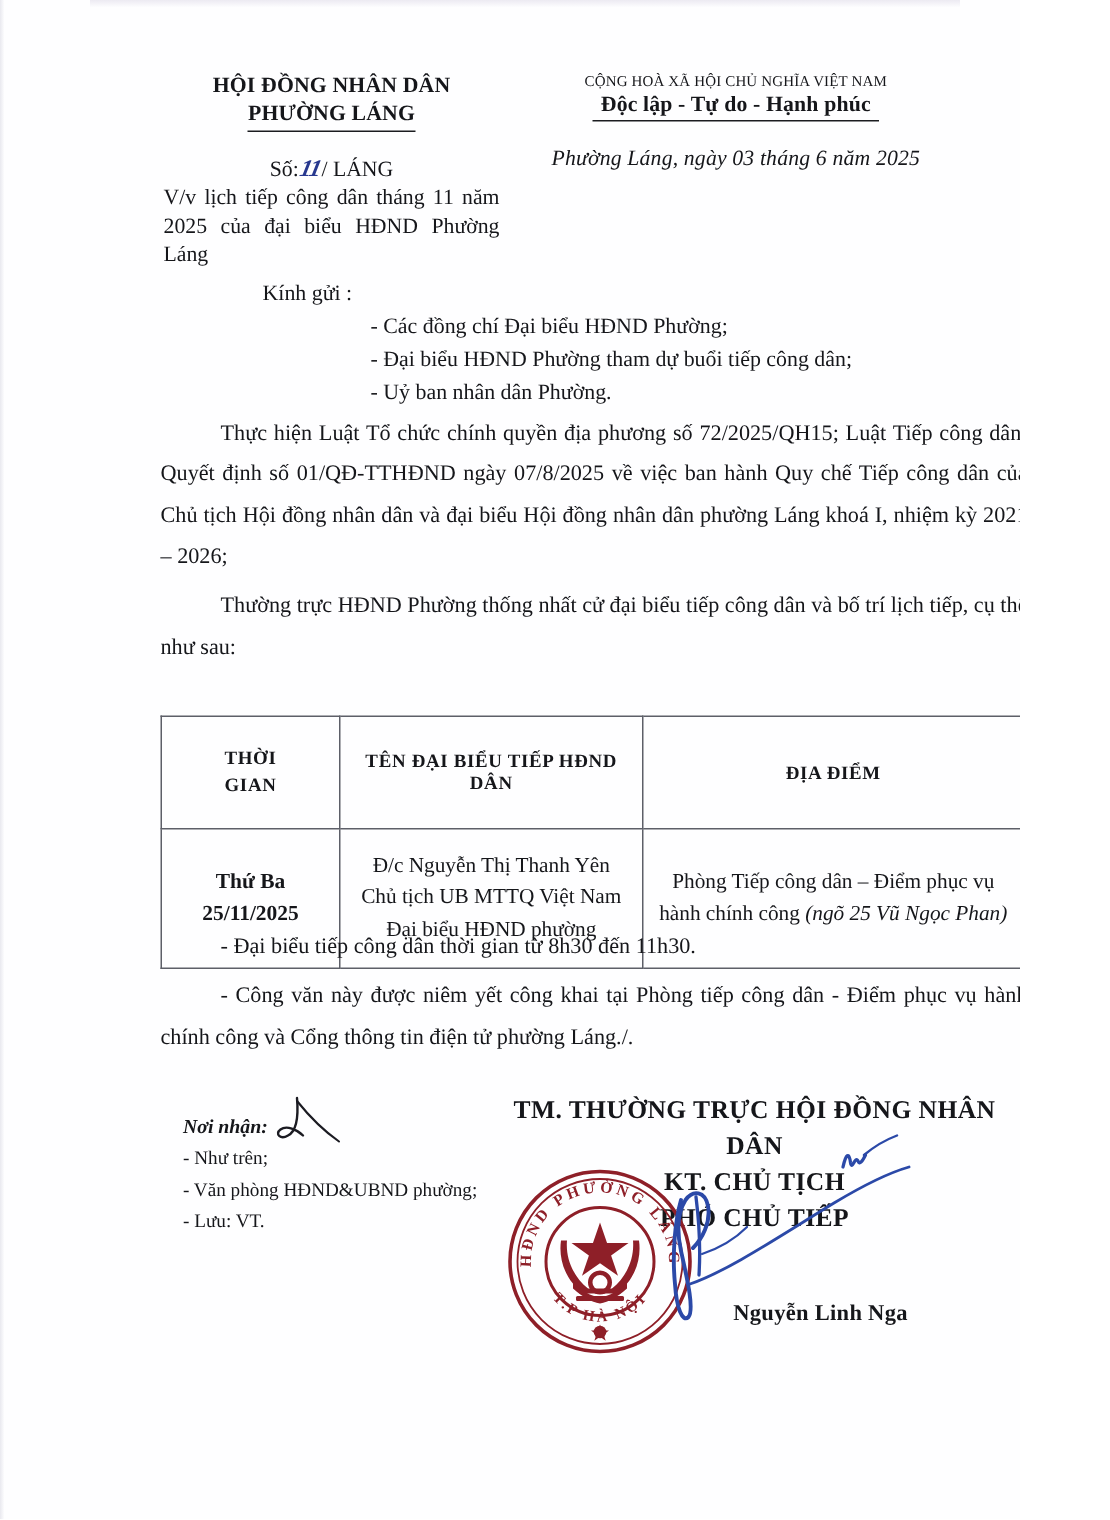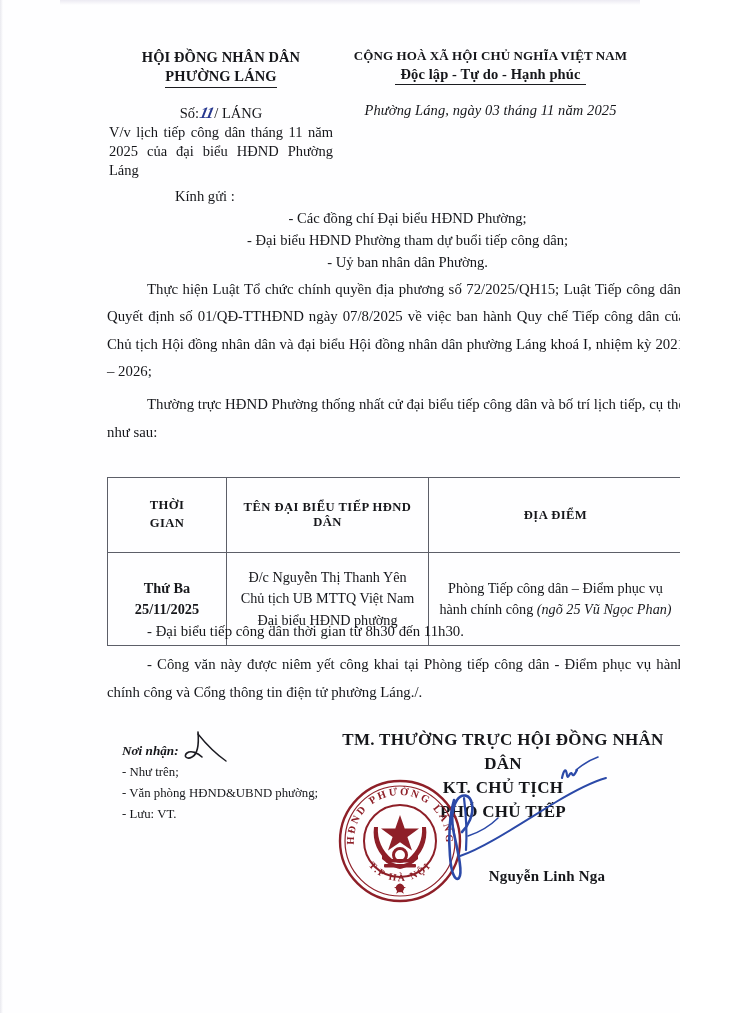--- a/index.html
+++ b/index.html
@@ -59,22 +59,22 @@
     font-size: 14.5px;
     line-height: 1.32;
     letter-spacing: .1px;
   }
   .org-name .u-line {
     display: inline-block;
     border-bottom: 1.3px solid #1b1c20;
     padding-bottom: 1px;
   }
   .nation {
-    font-weight: bold;
-    font-size: 13px;
+    font-weight: normal;
+    font-size: 10px;
     line-height: 1.3;
     letter-spacing: .1px;
   }
   .motto {
     font-weight: bold;
     font-size: 14.5px;
     margin-top: 1px;
     display: inline-block;
     border-bottom: 1.3px solid #1b1c20;
     padding: 0 6px 1px 6px;
@@ -118,21 +118,20 @@
     top: 188px;
     font-size: 14.6px;
   }
   .addressee .kg {
     margin-bottom: 2px;
   }
   .addressee ul {
     margin: 0;
     padding: 0 0 0 72px;
     list-style: none;
-    text-align: center;
   }
   .addressee li {
     line-height: 1.52;
     white-space: nowrap;
   }
 
   
   .body-text {
     position: absolute;
     left: 107px;
@@ -277,21 +276,21 @@
       <div class="docnum">
         <span>Số:</span><span class="handnum">11</span><span>/ LÁNG</span>
       </div>
 
       <div class="subject">V/v lịch tiếp công dân tháng 11 năm 2025 của đại biểu HĐND Phường Láng</div>
     </div>
 
     <div class="hdr-right">
       <div class="nation">CỘNG HOÀ XÃ HỘI CHỦ NGHĨA VIỆT NAM</div>
       <div class="motto">Độc lập - Tự do - Hạnh phúc</div>
-      <div class="place-date">Phường Láng, ngày 03 tháng 11 năm 2025</div>
+      <div class="place-date">Phường Láng, ngày 03 tháng 6 năm 2025</div>
     </div>
   </div>
 
   <div class="addressee">
     <div class="kg">Kính gửi :</div>
     <ul>
       <li>- Các đồng chí Đại biểu HĐND Phường;</li>
       <li>- Đại biểu HĐND Phường tham dự buổi tiếp công dân;</li>
       <li>- Uỷ ban nhân dân Phường.</li>
     </ul>

